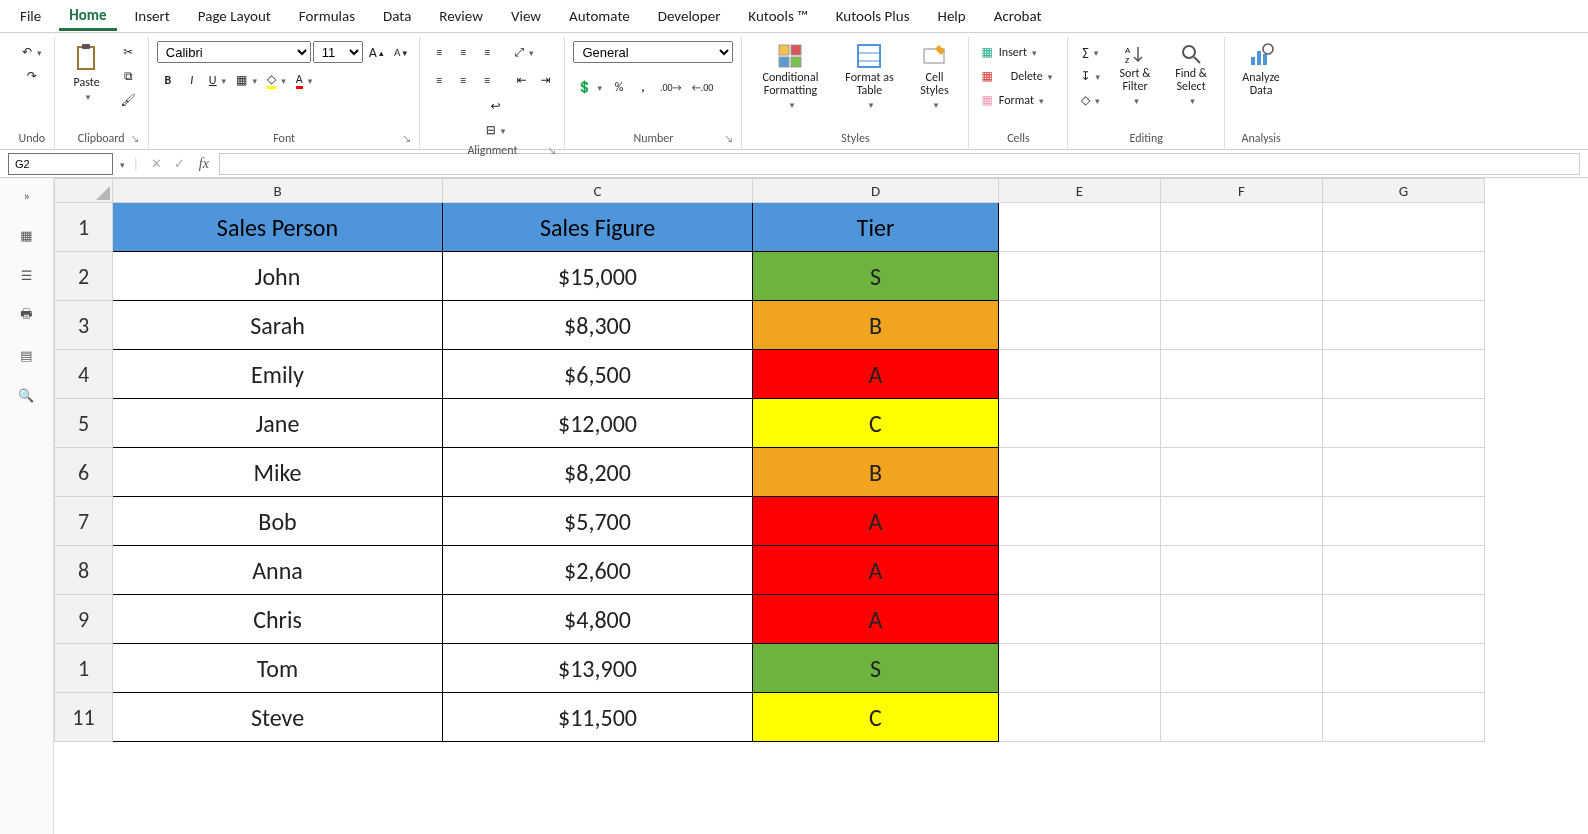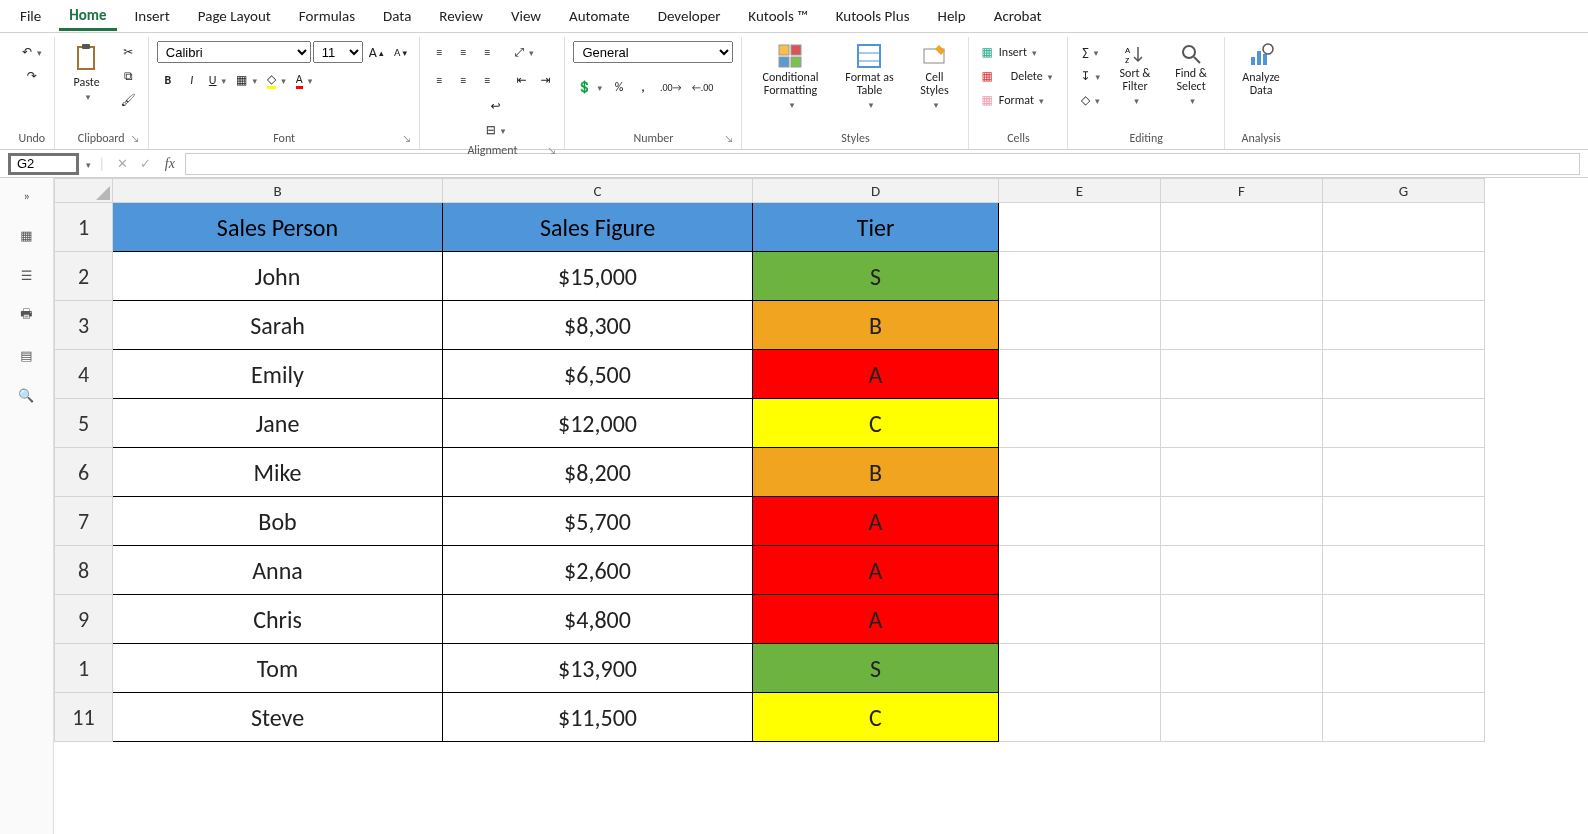--- a/index.html
+++ b/index.html
@@ -22,21 +22,21 @@
 .stackv { display: flex; flex-direction: column; gap: 2px; }
 .stackh { display: flex; flex-direction: row; gap: 2px; align-items: center; }
 .icon { display: inline-flex; align-items: center; justify-content: center; }
 .dd::after { content: "▾"; font-size: 9px; margin-left: 3px; color: #666; }
 select.font-name { width: 154px; height: 22px; font-size: 13px; padding: 0 4px; }
 select.font-size { width: 50px; height: 22px; font-size: 13px; padding: 0 4px; }
 select.numfmt { width: 160px; height: 22px; font-size: 13px; padding: 0 4px; }
 
 
 .fbar { display: flex; align-items: center; height: 28px; border-bottom: 1px solid #d0d0d0; padding: 0 8px; gap: 4px; }
-.name-box { width: 71px; height: 22px; border: 3px solid #737373; padding: 0 6px; font-size: 13px; }
+.name-box { width: 105px; height: 22px; border: 1px solid #737373; padding: 0 6px; font-size: 11px; }
 .fbar .fx { font-style: italic; font-family: serif; font-size: 14px; color: #555; padding: 0 6px; }
 .fbar .entry { flex: 1; height: 22px; border: 1px solid #ccc; padding: 0 6px; }
 .fbar .sep { color: #ccc; padding: 0 4px; }
 .fbar .btn-x, .fbar .btn-v { color: #aaa; padding: 0 4px; cursor: pointer;}
 
 
 .body { display: flex; height: calc(834px - 32px - 118px - 28px); }
 .siderail { width: 54px; background: #fafafa; border-right: 1px solid #e0e0e0; display: flex; flex-direction: column; align-items: center; padding-top: 6px; gap: 18px; }
 .siderail .rbtn { width: 28px; height: 22px; display: flex; align-items: center; justify-content: center; color: #555; cursor: pointer; }
 

